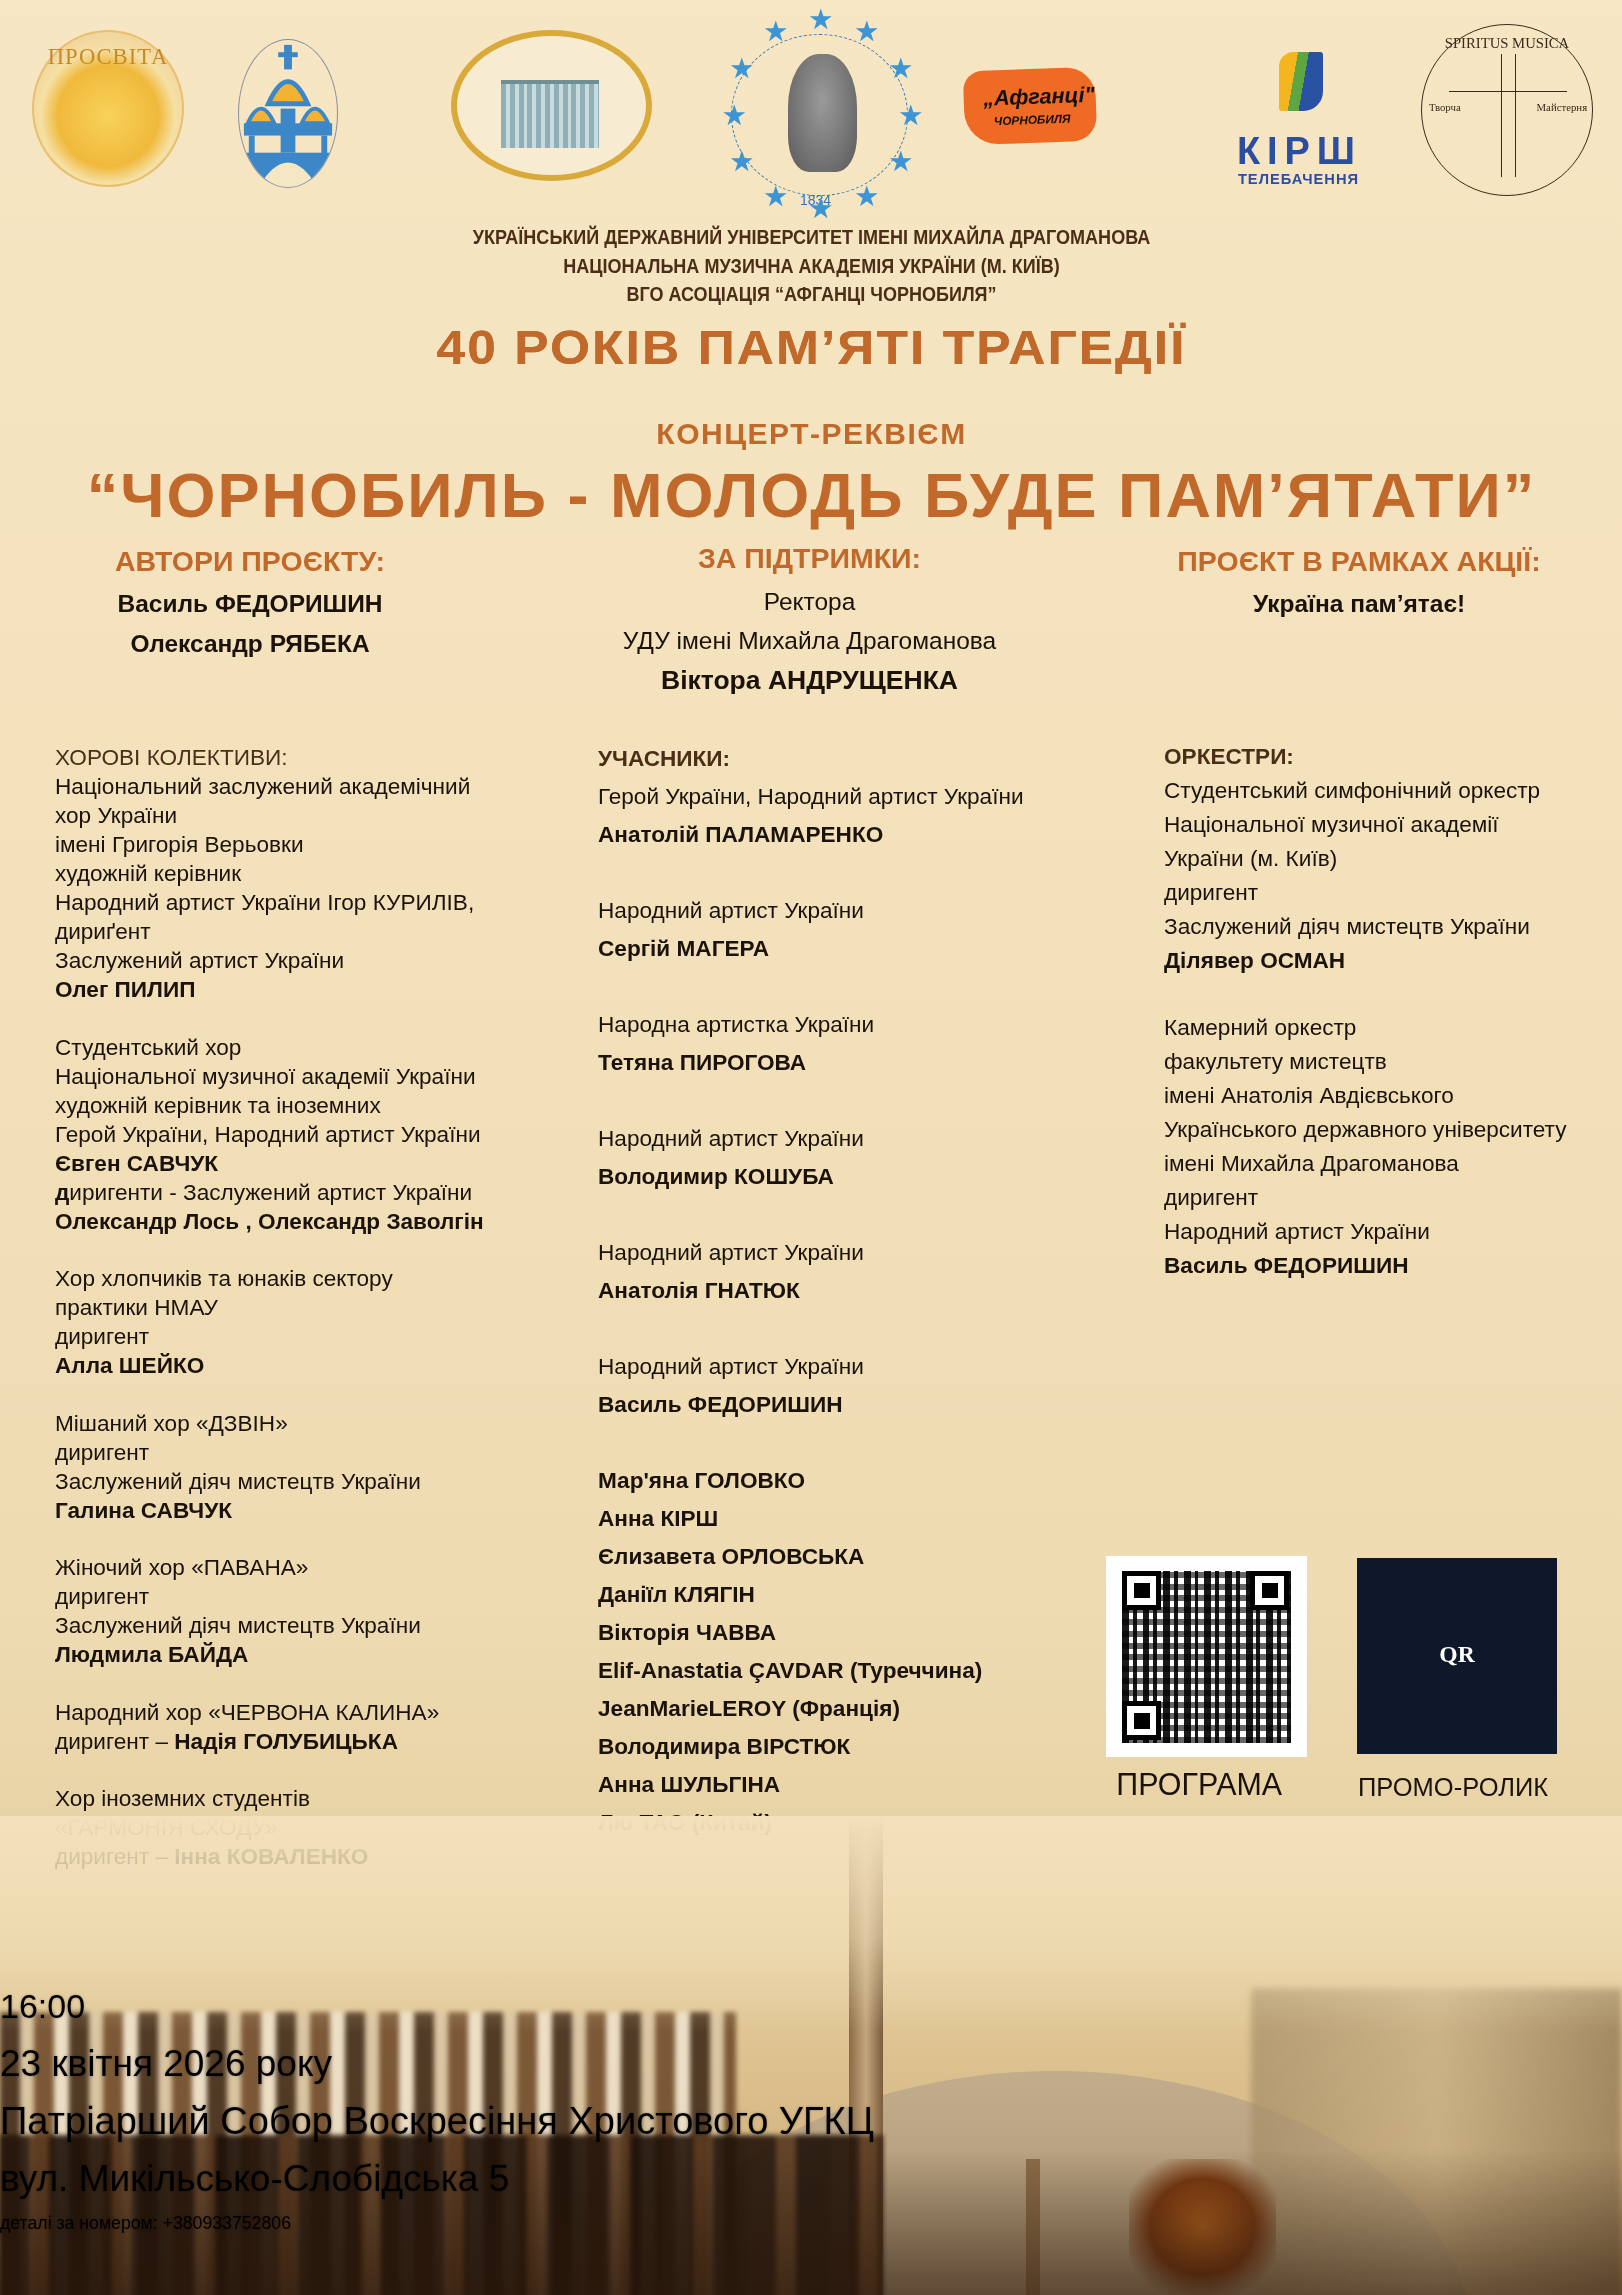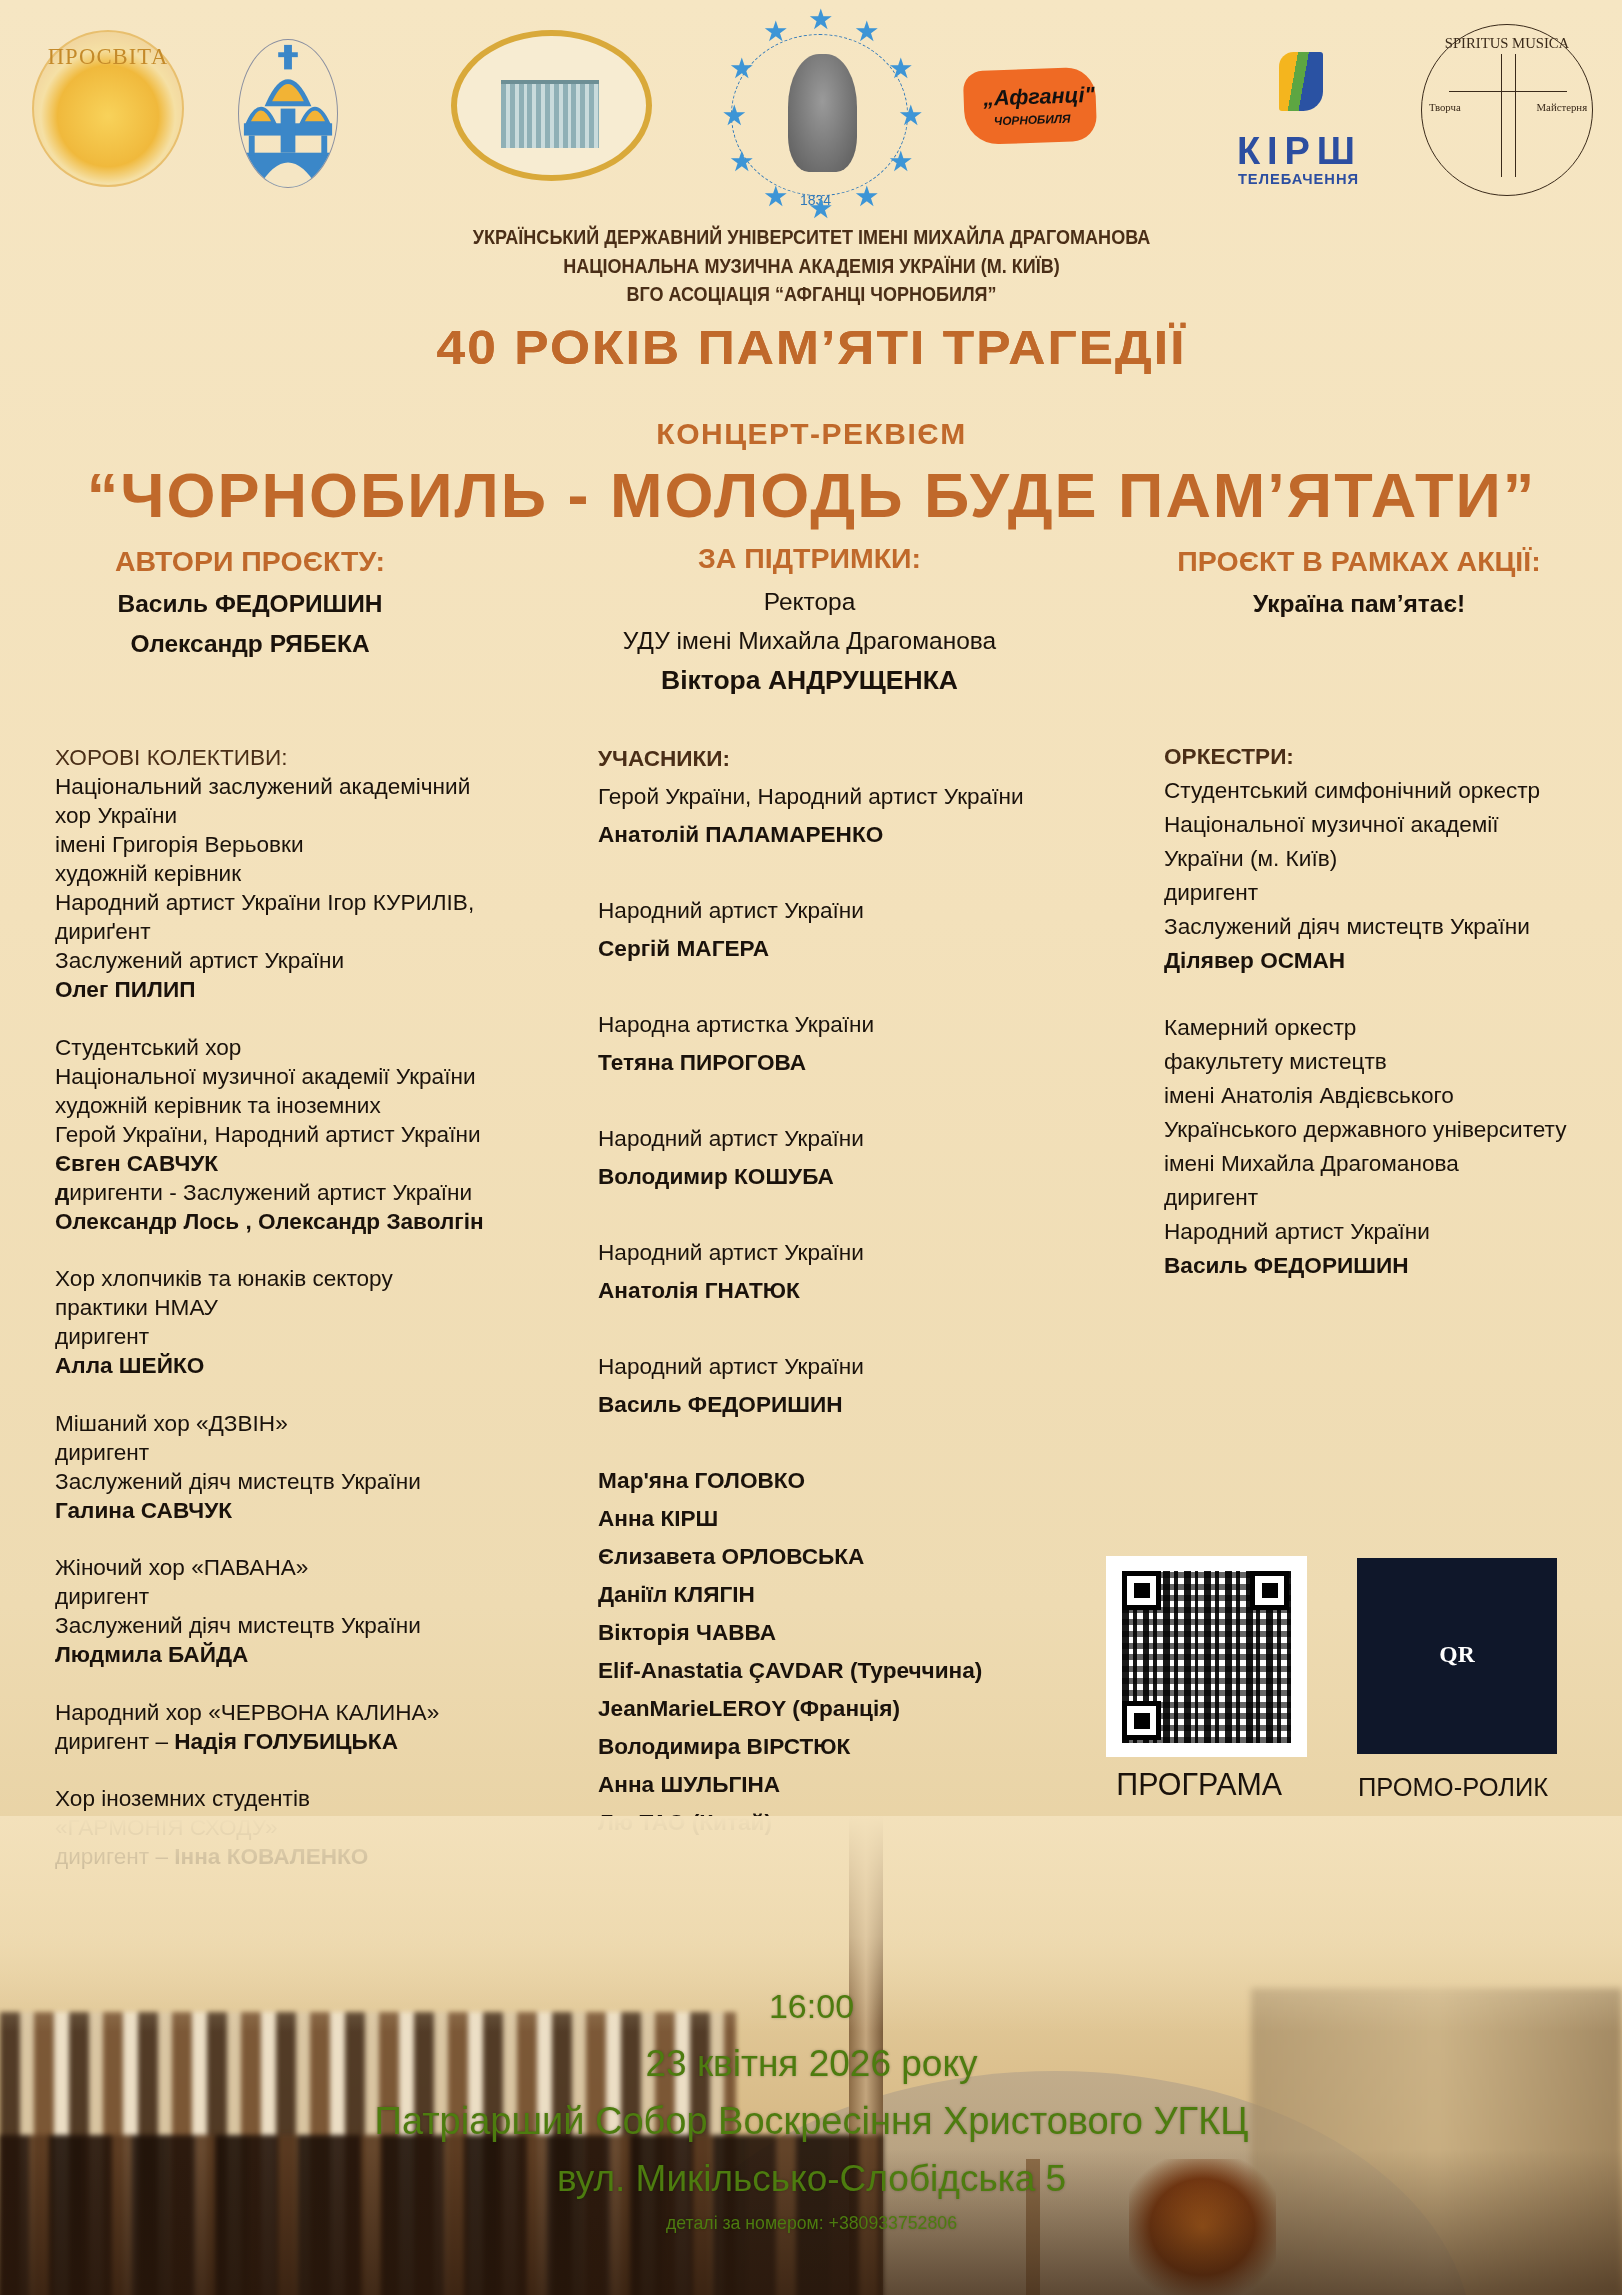--- a/index.html
+++ b/index.html
@@ -106,21 +106,21 @@
     }
     .qr-finder { position:absolute; width: 29.4px; height: 29.4px; border: 5.9px solid #000; background: #fff; box-sizing: content-box; }
     .qr-finder::after { content:""; position:absolute; left: 6.9px; top: 6.9px; width: 15.7px; height: 15.7px; background:#000; }
     .qr-label { position:absolute; font-size: 32px; color: #1a120b; white-space: nowrap; transform: scaleX(0.95); }
     .promo-box { position:absolute; left: 1357px; top: 1558px; width: 200px; height: 196px; background: #0f172a; }
     .promo-qr { position:absolute; left: 0; top: 83px; width: 100%; text-align:center;
       color: #fff; font-family: "Liberation Serif", serif; font-weight: bold; font-size: 23.6px; }
     .promo-label { position:absolute; font-size: 25.5px; color:#1a120b; white-space: nowrap; }
 
     
-    .evt { position:absolute; left: 0; width: 1623px; text-align:center; color: #4d7c0f; white-space: nowrap; z-index: 10;
+    .evt { position:absolute; left: 0; width: 1623px; color: #000000; white-space: nowrap; z-index: 10;
       text-shadow: 0 0 2.9px rgba(0,0,0,0.25); }
     .evt.time { top: 1987px; font-size: 34px; }
     .evt.date { top: 2043px; font-size: 37px; }
     .evt.venue { top: 2100px; font-size: 38px; }
     .evt.addr { top: 2158px; font-size: 37px; }
     .evt.phone { top: 2213px; font-size: 17.7px; }
   </style>
 </head>
 <body>
 

